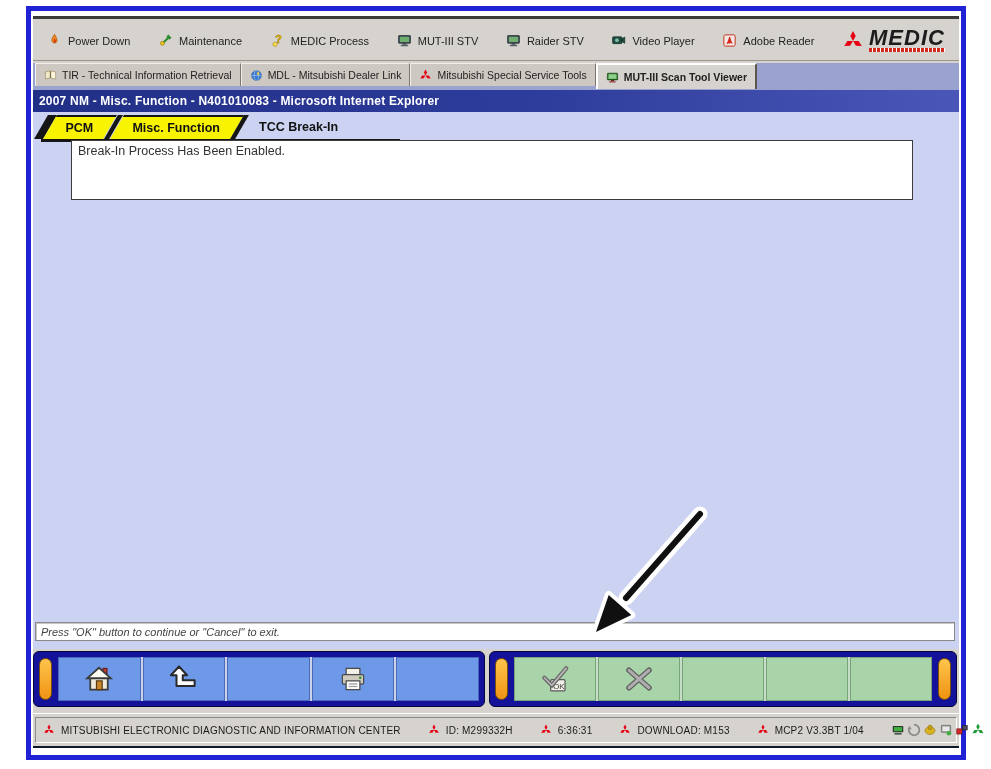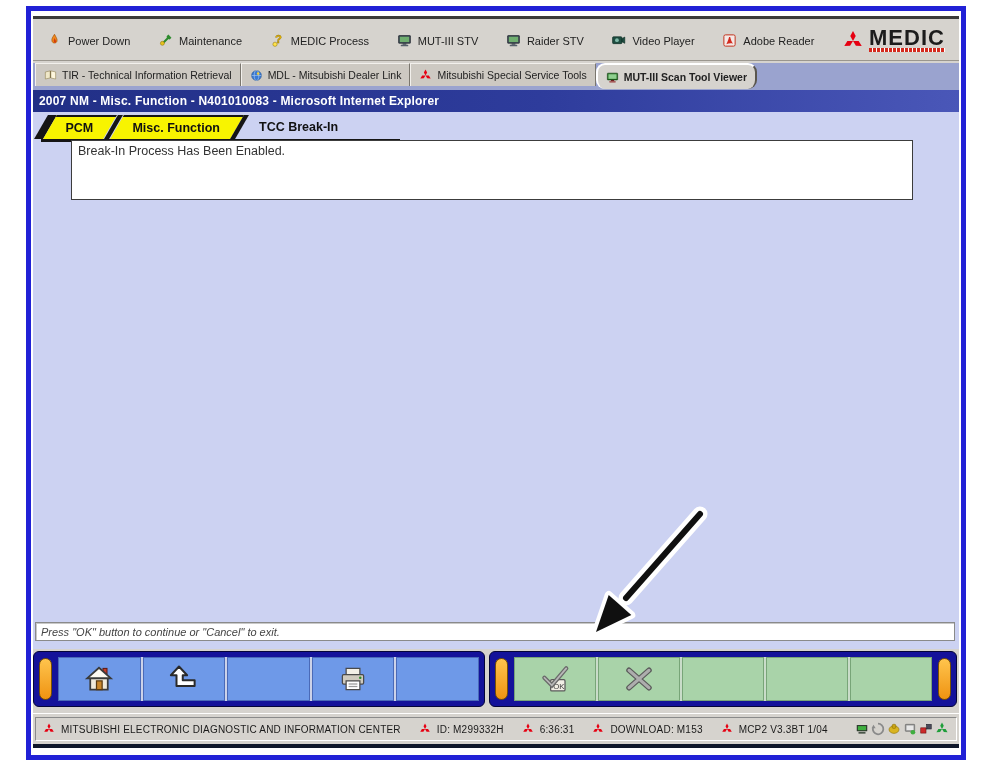--- a/index.html
+++ b/index.html
@@ -1,43 +1,43 @@
 <!DOCTYPE html>
 <html><head>
 <meta charset="utf-8">
 <style>
   html,body{margin:0;padding:0;background:#fff;}
   .page{position:relative;width:991px;height:769px;background:#ffffff;
         font-family:"Liberation Sans",sans-serif;overflow:hidden;}
   .frame{position:absolute;left:26px;top:6px;width:930px;height:744px;
          border:5px solid #2121d6;background:#ffffff;}
   .window{position:absolute;left:2px;top:5px;right:2px;bottom:7px;background:#d6d3ce;
-          border-top:3px solid #3a3a3a;border-bottom:4px solid #0f172a;}
+          border-top:3px solid #3a3a3a;border-bottom:2px solid #0f172a;}
 
   
   .toolbar{position:absolute;left:0;right:0;top:2px;height:40px;background:#d6d3ce;
            border-bottom:1px solid #9a968e;display:flex;align-items:center;
            justify-content:space-between;padding:0 14px;box-sizing:border-box;}
   .tb-item{display:flex;align-items:center;gap:6px;font-size:11px;color:#222;cursor:default;}
   .logo{display:flex;align-items:center;gap:5px;}
-  .logo-text{font-size:22px;font-weight:bold;letter-spacing:1px;color:#1c1c1c;
+  .logo-text{font-size:22px;font-weight:bold;font-style:italic;letter-spacing:1px;color:#1c1c1c;
              line-height:18px;text-align:center;}
   .logo-block{display:flex;flex-direction:column;}
   .logo-strip{height:4px;margin-top:1px;
               background:repeating-linear-gradient(90deg,#d42a1e 0 3px,#ffffff 3px 4px);}
 
   
   .tabbar{position:absolute;left:0;right:0;top:44px;height:27px;background:#9aa3cf;
           display:flex;align-items:flex-start;padding-left:2px;box-sizing:border-box;}
   .tab{display:flex;align-items:center;gap:5px;font-size:10.5px;color:#222;height:23px;
        background:#cdc9c2;border-top:1px solid #f2f0ec;border-left:1px solid #f2f0ec;
        border-right:1px solid #7a766e;padding:0 8px;box-sizing:border-box;cursor:default;}
   .tab.active{height:26px;background:#d6d3ce;font-weight:bold;
               border-top:2px solid #ffffff;border-left:2px solid #ffffff;
-              border-right:2px solid #5a564e;border-radius:9px;}
+              border-right:2px solid #5a564e;}
 
   
   .titlebar{position:absolute;left:0;right:0;top:71px;height:22px;
             background:linear-gradient(90deg,#212f86 0%,#2e3c9c 55%,#4a57b8 100%);
             color:#fff;font-size:12px;font-weight:bold;display:flex;align-items:center;
             padding-left:6px;box-sizing:border-box;letter-spacing:.2px;}
 
   
   .content{position:absolute;left:0;right:0;top:93px;height:537px;background:#ccd2f2;}
 
@@ -76,21 +76,21 @@
   .cell{flex:1;display:flex;align-items:center;justify-content:center;cursor:pointer;}
   .cell-blue{background:#6e99e8;border-left:2px solid #ccd2e8;box-shadow:inset 0 0 0 1px #4a6ab8;}
   .cell-blue:first-child{border-left:none;}
   .cell-green{background:#a9d3a9;border-left:2px solid #c9dcc9;box-shadow:inset 0 0 0 1px #78a578;}
   .cell-green:first-child{border-left:none;}
 
   
   .statusbar{position:absolute;left:0;right:0;top:694px;bottom:0;background:#d6d3ce;border-top:1px solid #fff;}
   .statusbar-inner{position:absolute;left:2px;right:2px;top:3px;bottom:3px;
                    border:1px solid;border-color:#8a8a8a #ffffff #ffffff #8a8a8a;
-                   display:flex;align-items:center;gap:18px;padding:0 7px;box-sizing:border-box;}
+                   display:flex;align-items:center;gap:27px;padding:0 7px;box-sizing:border-box;}
   .sb-item{display:flex;align-items:center;gap:6px;font-size:10px;color:#1a1a1a;
            letter-spacing:.2px;white-space:nowrap;}
   .tray{margin-left:auto;display:flex;align-items:center;gap:2px;}
 
   .i12{width:12px;height:12px;} .i14{width:14px;height:14px;} .i15{width:15px;height:15px;}
   .i22{width:22px;height:22px;} .i30{width:30px;height:30px;}
   .icn{display:inline-flex;align-items:center;justify-content:center;}
 </style>
 </head>
 <body>

